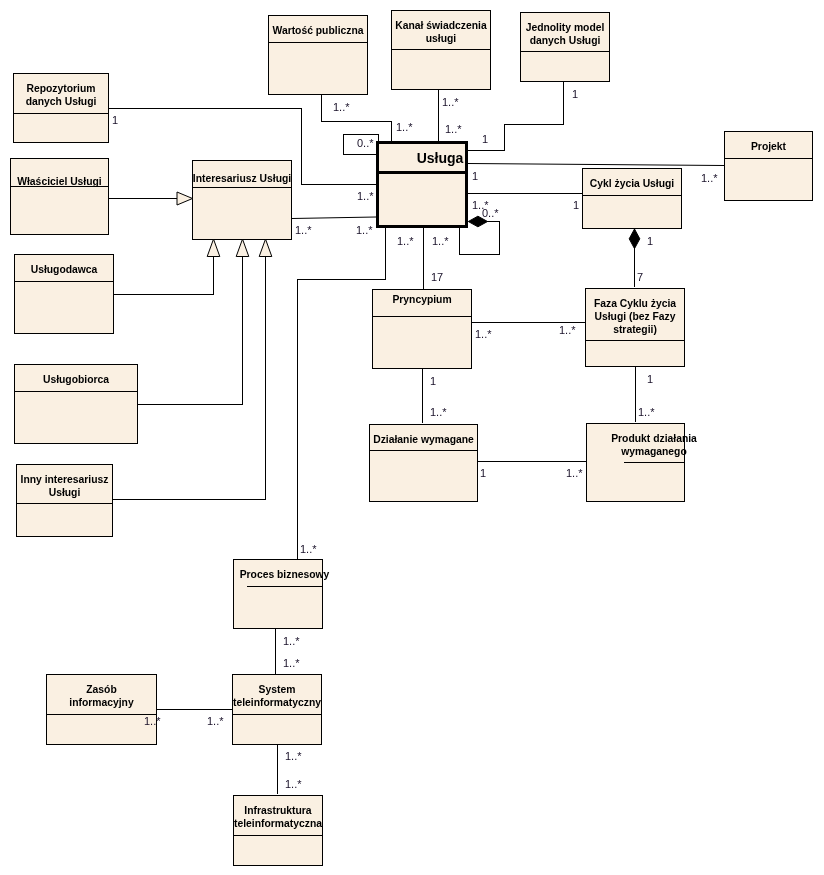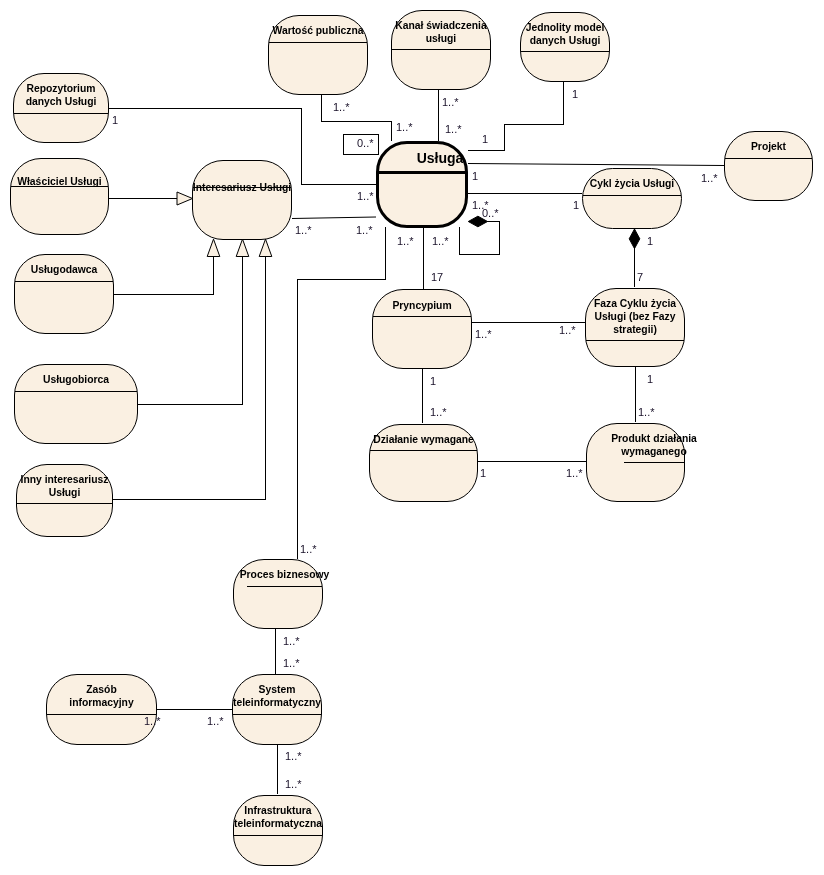--- a/index.html
+++ b/index.html
@@ -1,21 +1,21 @@
 <!DOCTYPE html>
 <html><head>
 <meta charset="utf-8">
 <style>
   html,body{margin:0;padding:0;background:#ffffff;}
   body{width:824px;height:875px;overflow:hidden;
        font-family:"Liberation Sans",sans-serif;
        -webkit-font-smoothing:subpixel-antialiased;}
   #stage{position:relative;width:824px;height:875px;background:#fff;}
   svg.layer{position:absolute;left:0;top:0;width:824px;height:875px;overflow:visible;}
-  .cls{position:absolute;box-sizing:border-box;border-radius:31px;}
+  .cls{position:absolute;box-sizing:border-box;}
   .cls .hdr{box-sizing:border-box;display:flex;align-items:flex-start;justify-content:center;
             text-align:center;font-weight:bold;color:#000;overflow:visible;white-space:pre;}
   .mlabel{position:absolute;white-space:nowrap;font-size:11px;line-height:11px;}
   .nbox{position:absolute;box-sizing:border-box;background:#fff;border:1px solid #000;}
 </style>
 </head>
 <body>
 
 <div id="stage">
   <svg class="layer" id="wires" viewBox="0 0 824 875">
@@ -57,21 +57,21 @@
         <div class="hdr" style="height: 27px; border-bottom: 1px solid rgb(0, 0, 0); font-size: 10.35px; line-height: 13.1px; color: rgb(0, 0, 0); padding-top: 8.3px;">Usługodawca</div>
       </div>
       <div class="cls" style="left: 14px; top: 364px; width: 124px; height: 79.5px; background: rgb(250, 240, 226); border: 1px solid rgb(0, 0, 0);">
         <div class="hdr" style="height: 27px; border-bottom: 1px solid rgb(0, 0, 0); font-size: 10.35px; line-height: 13.1px; color: rgb(0, 0, 0); padding-top: 8.3px;">Usługobiorca</div>
       </div>
       <div class="cls" style="left: 16px; top: 463.5px; width: 97px; height: 73px; background: rgb(250, 240, 226); border: 1px solid rgb(0, 0, 0);">
         <div class="hdr" style="height: 39px; border-bottom: 1px solid rgb(0, 0, 0); font-size: 10.35px; line-height: 13.1px; color: rgb(0, 0, 0); padding-top: 8.3px;">Inny interesariusz
 Usługi</div>
       </div>
       <div class="cls" style="left: 192px; top: 160px; width: 100px; height: 80px; background: rgb(250, 240, 226); border: 1px solid rgb(0, 0, 0);">
-        <div class="hdr" style="height: 27px; border-bottom: 1px solid rgb(0, 0, 0); font-size: 10.35px; line-height: 13.1px; color: rgb(0, 0, 0); padding-top: 20px;">Interesariusz Usługi</div>
+        <div class="hdr" style="height: 27px; border-bottom: 1px solid rgb(0, 0, 0); font-size: 10.35px; line-height: 13.1px; color: rgb(0, 0, 0); padding-top: 11px;">Interesariusz Usługi</div>
       </div>
       <div class="cls" style="left: 268px; top: 15px; width: 100px; height: 80px; background: rgb(250, 240, 226); border: 1px solid rgb(0, 0, 0);">
         <div class="hdr" style="height: 27px; border-bottom: 1px solid rgb(0, 0, 0); font-size: 10.35px; line-height: 13.1px; color: rgb(0, 0, 0); padding-top: 8.3px;">Wartość publiczna</div>
       </div>
       <div class="cls" style="left: 391px; top: 10px; width: 100px; height: 80px; background: rgb(250, 240, 226); border: 1px solid rgb(0, 0, 0);">
         <div class="hdr" style="height: 38.8px; border-bottom: 1px solid rgb(0, 0, 0); font-size: 10.35px; line-height: 13.1px; color: rgb(0, 0, 0); padding-top: 8.3px;">Kanał świadczenia
 usługi</div>
       </div>
       <div class="cls" style="left: 520px; top: 12px; width: 90px; height: 69.5px; background: rgb(250, 240, 226); border: 1px solid rgb(0, 0, 0);">
         <div class="hdr" style="height: 39px; border-bottom: 1px solid rgb(0, 0, 0); font-size: 10.35px; line-height: 13.1px; color: rgb(0, 0, 0); padding-top: 8.3px;">Jednolity model
@@ -80,21 +80,21 @@
       <div class="cls emph" style="left: 376px; top: 140.5px; width: 92px; height: 87px; background: rgb(250, 240, 226); border: 3px solid rgb(0, 0, 0);">
         <div class="hdr" style="height: 30.5px; border-bottom: 3px solid rgb(0, 0, 0); font-size: 14px; line-height: 13.1px; color: rgb(0, 0, 0); padding-top: 8.3px; padding-left: 36px;">Usługa</div>
       </div>
       <div class="cls" style="left: 724px; top: 131px; width: 89px; height: 69.5px; background: rgb(250, 240, 226); border: 1px solid rgb(0, 0, 0);">
         <div class="hdr" style="height: 27px; border-bottom: 1px solid rgb(0, 0, 0); font-size: 10.35px; line-height: 13.1px; color: rgb(0, 0, 0); padding-top: 8.3px;">Projekt</div>
       </div>
       <div class="cls" style="left: 582px; top: 168px; width: 100px; height: 61px; background: rgb(250, 240, 226); border: 1px solid rgb(0, 0, 0);">
         <div class="hdr" style="height: 27px; border-bottom: 1px solid rgb(0, 0, 0); font-size: 10.35px; line-height: 13.1px; color: rgb(0, 0, 0); padding-top: 8.3px;">Cykl życia Usługi</div>
       </div>
       <div class="cls" style="left: 372px; top: 289px; width: 100px; height: 80px; background: rgb(250, 240, 226); border: 1px solid rgb(0, 0, 0);">
-        <div class="hdr" style="height: 27px; border-bottom: 1px solid rgb(0, 0, 0); font-size: 10.35px; line-height: 13.1px; color: rgb(0, 0, 0); padding-top: 9px; text-align: right;">Pryncypium</div>
+        <div class="hdr" style="height: 27px; border-bottom: 1px solid rgb(0, 0, 0); font-size: 10.35px; line-height: 13.1px; color: rgb(0, 0, 0); padding-top: 3px; text-align: right;">Pryncypium</div>
       </div>
       <div class="cls" style="left: 585px; top: 287.5px; width: 100px; height: 79px; background: rgb(250, 240, 226); border: 1px solid rgb(0, 0, 0);">
         <div class="hdr" style="height: 52px; border-bottom: 1px solid rgb(0, 0, 0); font-size: 10.35px; line-height: 13.1px; color: rgb(0, 0, 0); padding-top: 8.3px;">Faza Cyklu życia
 Usługi (bez Fazy
 strategii)</div>
       </div>
       <div class="cls" style="left: 369px; top: 423.5px; width: 109px; height: 78px; background: rgb(250, 240, 226); border: 1px solid rgb(0, 0, 0);">
         <div class="hdr" style="height: 26px; border-bottom: 1px solid rgb(0, 0, 0); font-size: 10.35px; line-height: 13.1px; color: rgb(0, 0, 0); padding-top: 8.3px;">Działanie wymagane</div>
       </div>
       <div class="cls" style="left: 586px; top: 422.5px; width: 99px; height: 79px; background: rgb(250, 240, 226); border: 1px solid rgb(0, 0, 0);">

